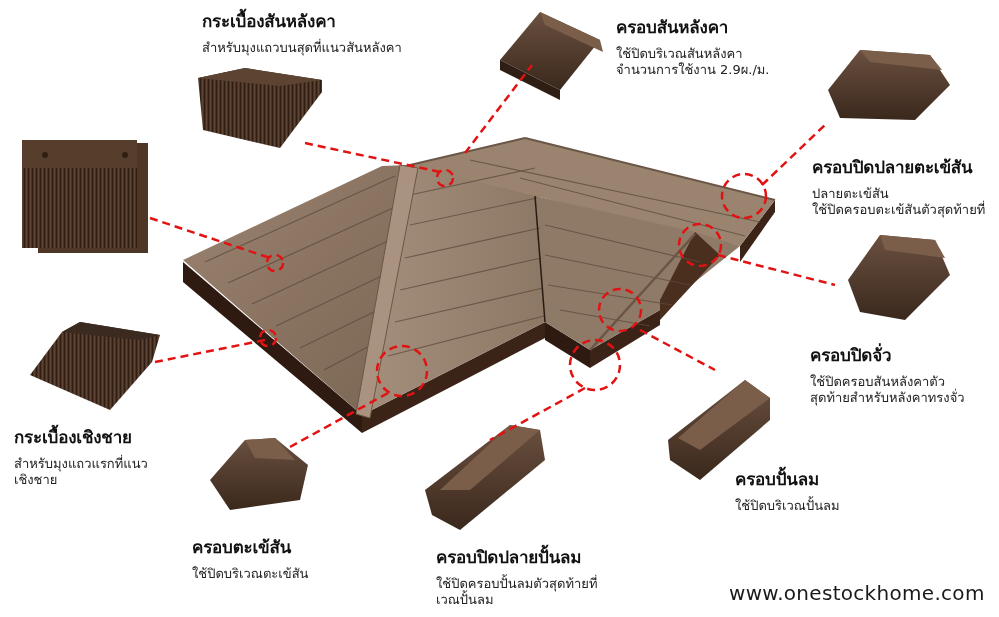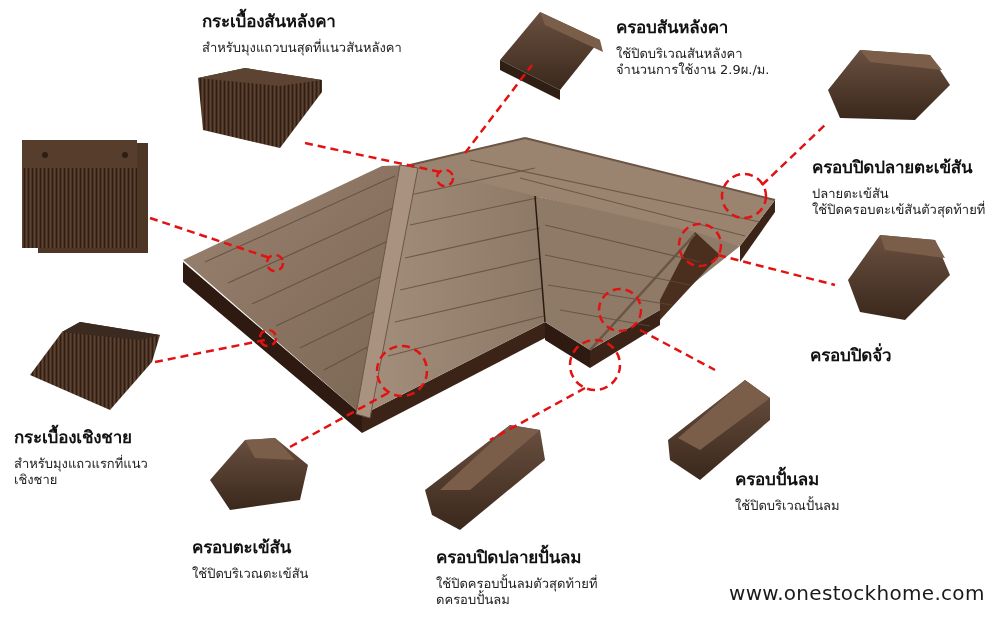--- a/index.html
+++ b/index.html
@@ -182,20 +182,24 @@
   <div class="label" style="left:812px; top:158px;">
     <div class="title">ครอบปิดปลายตะเข้สัน</div>
     <div class="desc">
       <div>ปลายตะเข้สัน</div>
       <div>ใช้ปิดครอบตะเข้สันตัวสุดท้ายที่</div>
     </div>
   </div>
 
   <div class="label" style="left:810px; top:346px;">
     <div class="title">ครอบปิดจั่ว</div>
+    <div class="desc">
+      <div>ใช้ปิดครอบสันหลังคาตัว</div>
+      <div>สุดท้ายสำหรับหลังคาทรงจั่ว</div>
+    </div>
   </div>
 
   <div class="label" style="left:14px; top:428px;">
     <div class="title">กระเบื้องเชิงชาย</div>
     <div class="desc">
       <div>สำหรับมุงแถวแรกที่แนว</div>
       <div>เชิงชาย</div>
     </div>
   </div>
 
@@ -210,18 +214,18 @@
     <div class="title">ครอบตะเข้สัน</div>
     <div class="desc">
       <div>ใช้ปิดบริเวณตะเข้สัน</div>
     </div>
   </div>
 
   <div class="label" style="left:436px; top:548px;">
     <div class="title">ครอบปิดปลายปั้นลม</div>
     <div class="desc">
       <div>ใช้ปิดครอบปั้นลมตัวสุดท้ายที่</div>
-      <div>ดครอบปั้นลม</div>
+      <div>เวณปั้นลม</div>
     </div>
   </div>
 
   <div class="website">www.onestockhome.com</div>
 </div>
 
 </body></html>

